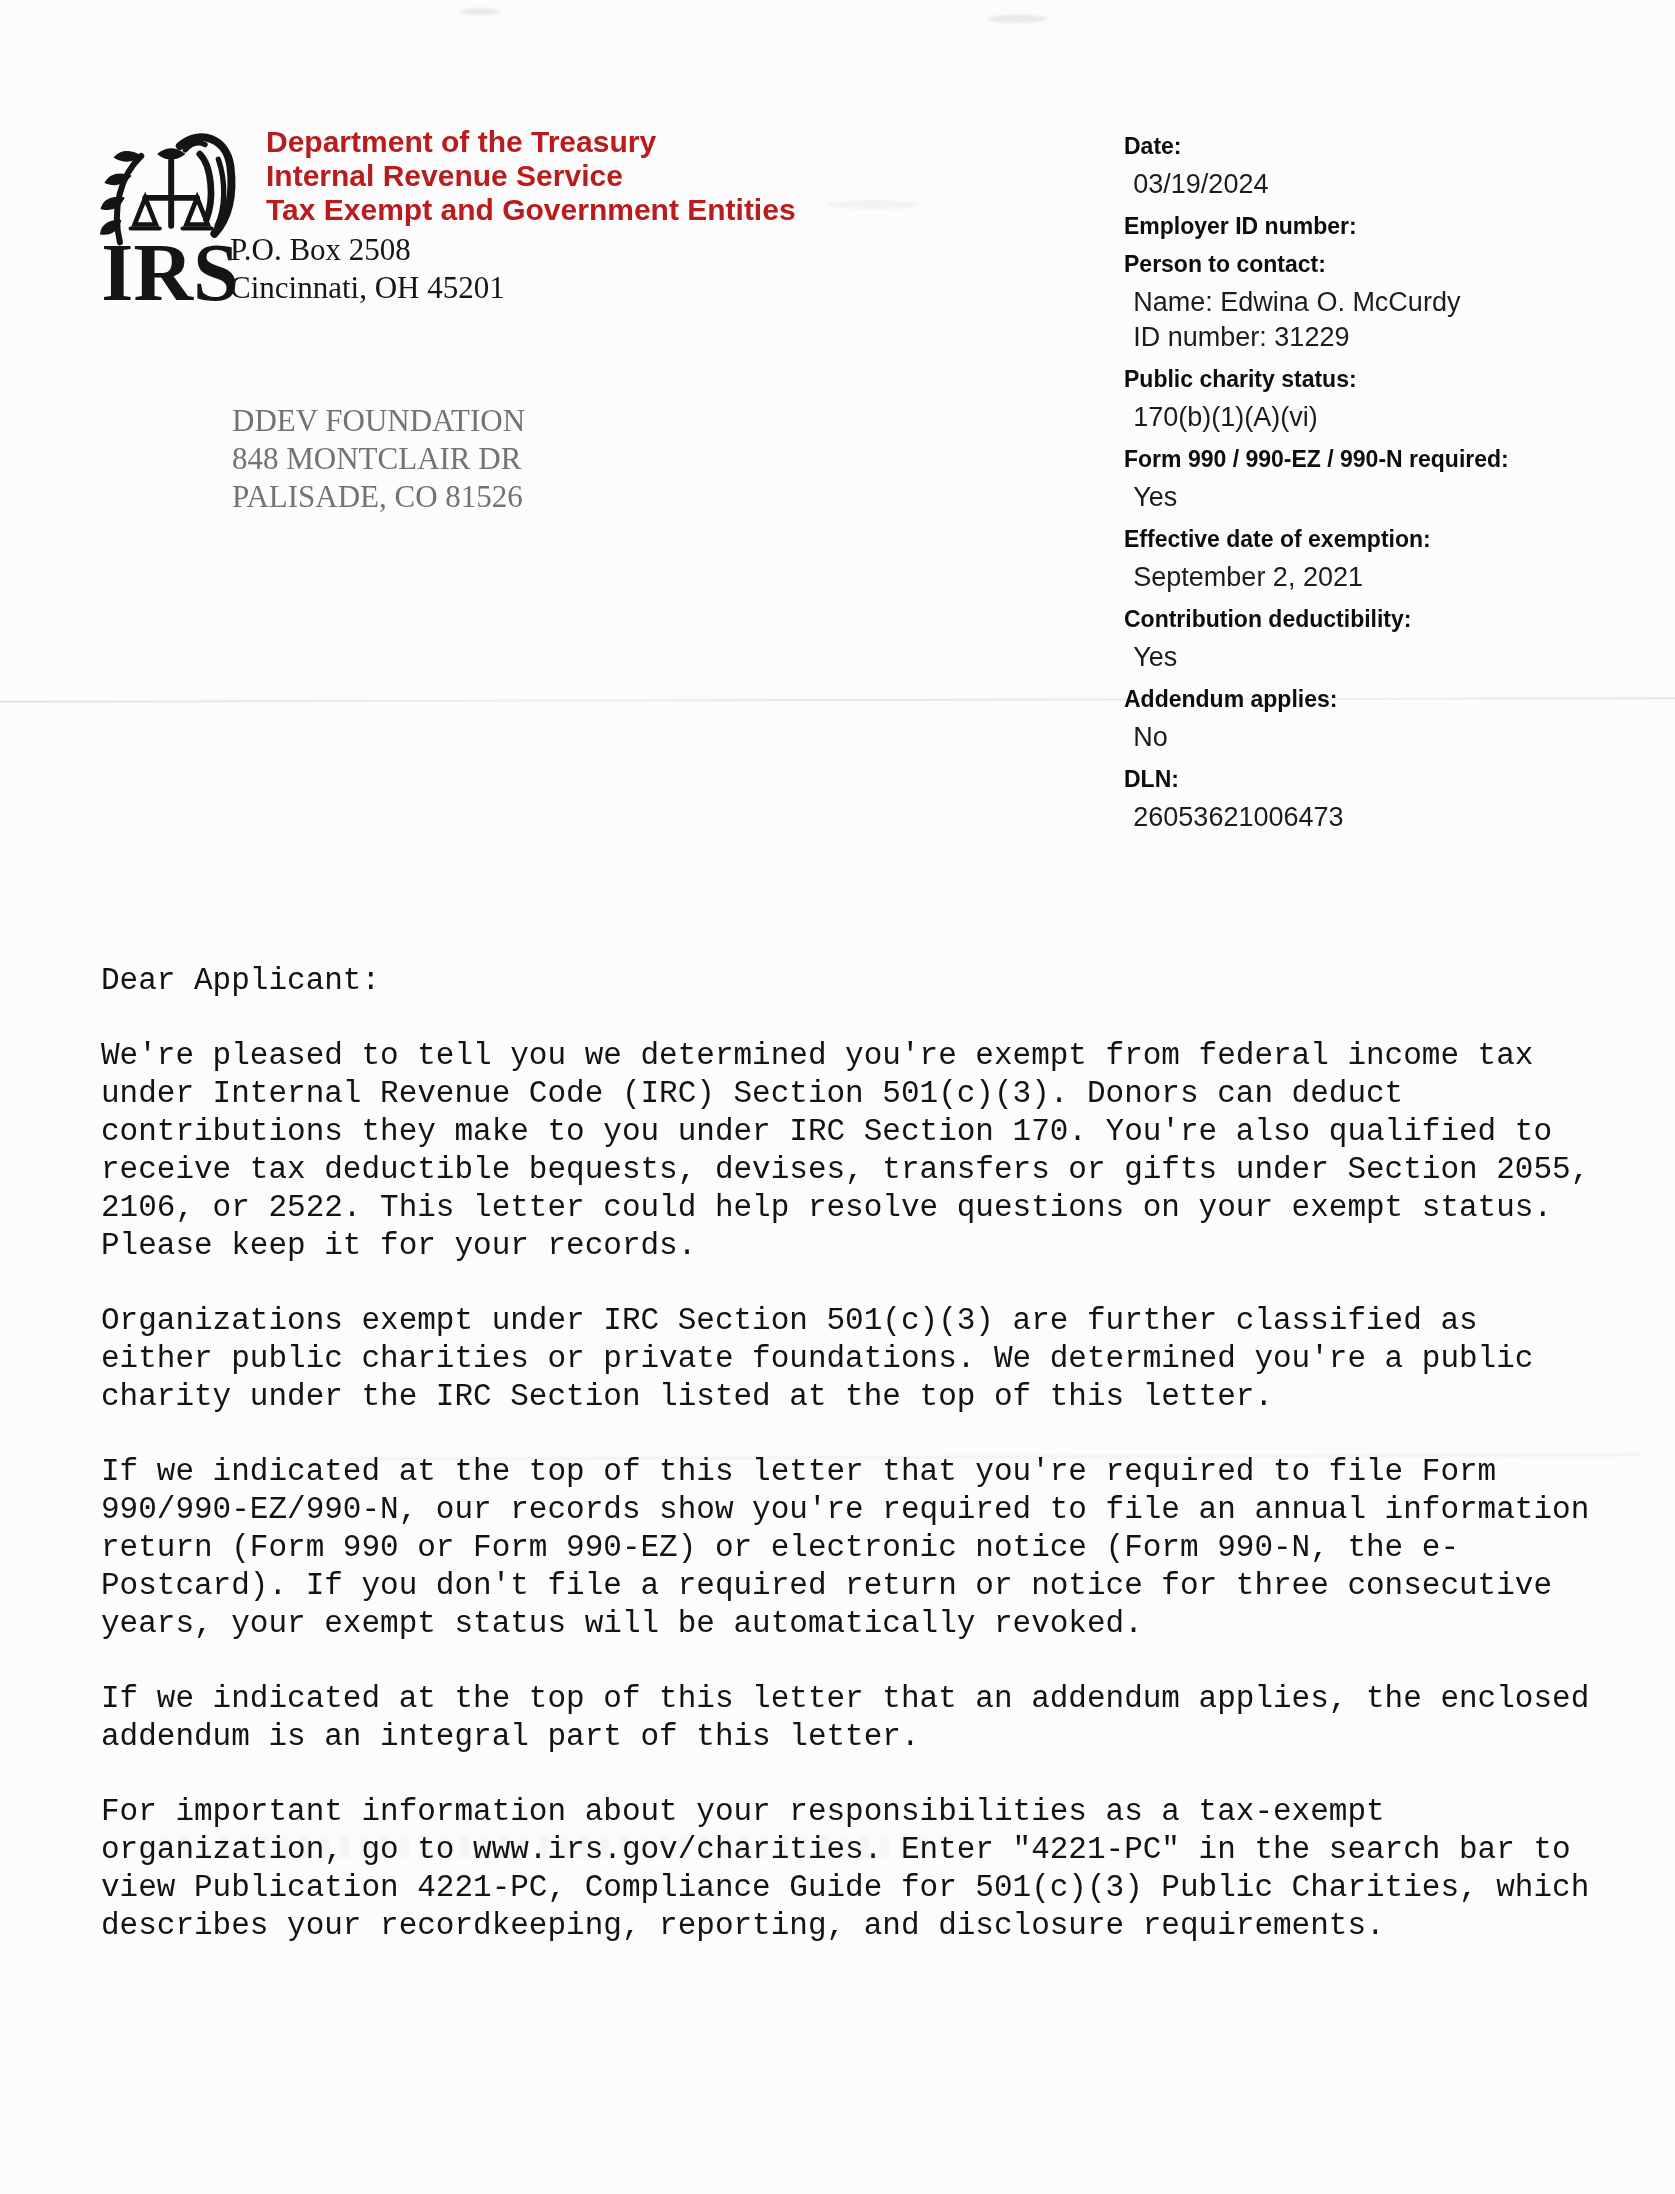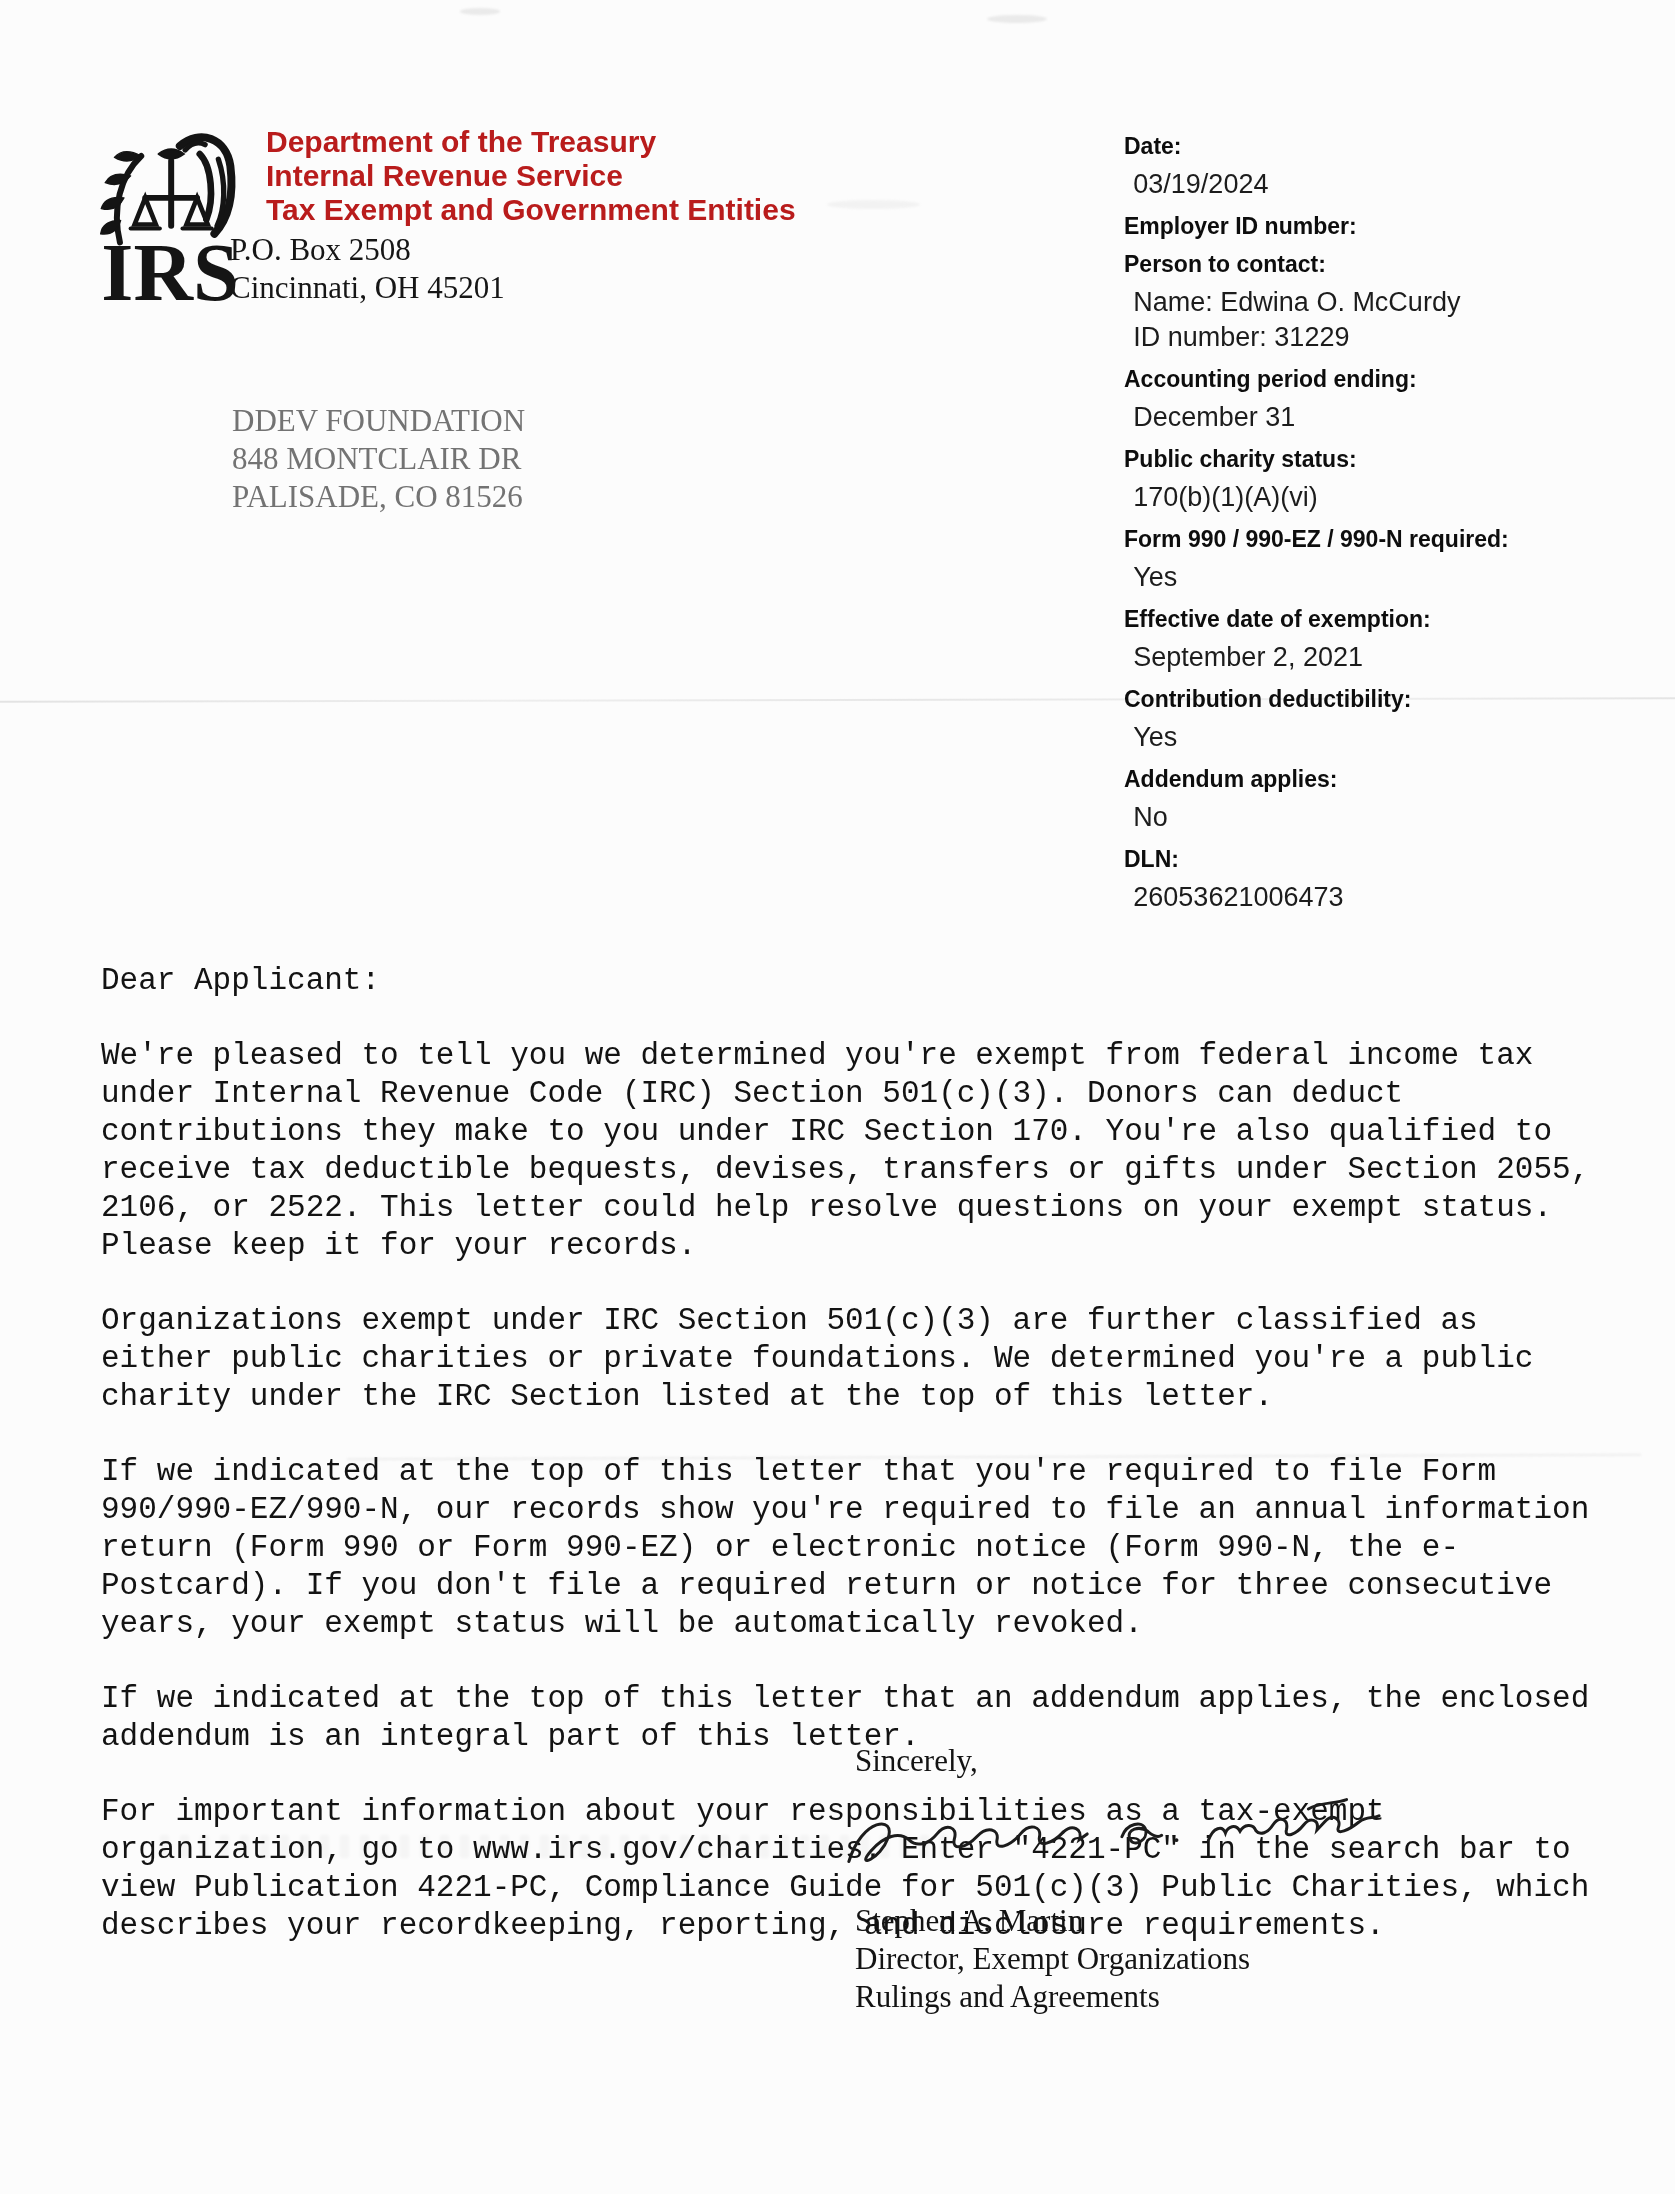--- a/index.html
+++ b/index.html
@@ -111,24 +111,20 @@
     </div>
     <div class="info-field">
       <div class="info-label">Employer ID number:</div>
     </div>
     <div class="info-field">
       <div class="info-label">Person to contact:</div>
       <div class="info-value">Name: Edwina O. McCurdy</div>
       <div class="info-value">ID number: 31229</div>
     </div>
     <div class="info-field">
-      <div class="info-label">Accounting period ending:</div>
-      <div class="info-value">December 31</div>
-    </div>
-    <div class="info-field">
       <div class="info-label">Public charity status:</div>
       <div class="info-value">170(b)(1)(A)(vi)</div>
     </div>
     <div class="info-field">
       <div class="info-label">Form 990 / 990-EZ / 990-N required:</div>
       <div class="info-value">Yes</div>
     </div>
     <div class="info-field">
       <div class="info-label">Effective date of exemption:</div>
       <div class="info-value">September 2, 2021</div>
@@ -149,32 +145,16 @@
 
   <div class="body-text">
     <p class="salutation">Dear Applicant:</p>
     <p>We're pleased to tell you we determined you're exempt from federal income tax under Internal Revenue Code (IRC) Section 501(c)(3). Donors can deduct contributions they make to you under IRC Section 170. You're also qualified to receive tax deductible bequests, devises, transfers or gifts under Section 2055, 2106, or 2522. This letter could help resolve questions on your exempt status. Please keep it for your records.</p>
     <p>Organizations exempt under IRC Section 501(c)(3) are further classified as either public charities or private foundations. We determined you're a public charity under the IRC Section listed at the top of this letter.</p>
     <p>If we indicated at the top of this letter that you're required to file Form 990/990-EZ/990-N, our records show you're required to file an annual information return (Form 990 or Form 990-EZ) or electronic notice (Form 990-N, the e-Postcard). If you don't file a required return or notice for three consecutive years, your exempt status will be automatically revoked.</p>
     <p>If we indicated at the top of this letter that an addendum applies, the enclosed addendum is an integral part of this letter.</p>
     <p>For important information about your responsibilities as a tax-exempt organization, go to www.irs.gov/charities. Enter "4221-PC" in the search bar to view Publication 4221-PC, Compliance Guide for 501(c)(3) Public Charities, which describes your recordkeeping, reporting, and disclosure requirements.</p>
   </div>
 
-  <div class="sig-block">
-    <div>Sincerely,</div>
-    <svg class="sig-script" width="567" height="93" viewBox="0 0 850 140" aria-label="stephen a. martin">
-      <g fill="none" stroke="#1c1c1c" stroke-width="4.5" stroke-linecap="round">
-        <path d="M18 95 C 40 30, 92 28, 78 62 C 66 92, 26 108, 52 80 C 72 58, 96 52, 110 66 C 122 78, 140 72, 152 58 C 166 42, 184 48, 178 66 C 172 86, 196 80, 212 64 C 228 48, 246 54, 242 70 C 238 88, 262 80, 278 62 C 292 46, 310 52, 306 68 C 302 86, 326 78, 342 62"></path>
-        <path d="M342 62 C 356 50, 372 58, 366 74 L 378 66"></path>
-        <path d="M430 72 C 438 52, 462 48, 466 62 C 470 78, 448 90, 442 76 C 436 60, 458 56, 470 66 C 478 73, 484 76, 490 72"></path>
-        <circle cx="512" cy="80" r="3" fill="#1c1c1c" stroke="none"></circle>
-        <path d="M560 82 C 568 62, 582 60, 586 72 C 590 62, 602 58, 608 70 C 614 60, 628 58, 632 70 C 638 78, 650 74, 658 62 C 668 48, 682 54, 678 70 C 674 84, 692 78, 704 64 C 714 52, 728 56, 724 72 L 736 60 C 748 48, 762 56, 756 70 C 752 82, 772 74, 788 62 C 798 54, 810 58, 818 54"></path>
-        <path d="M712 40 C 730 30, 752 34, 770 28"></path>
-      </g>
-    </svg>
-    <div class="sig-name">Stephen A. Martin</div>
-    <div>Director, Exempt Organizations</div>
-    <div>Rulings and Agreements</div>
-  </div>
 
 
 </div>
 
 
 </body></html>

